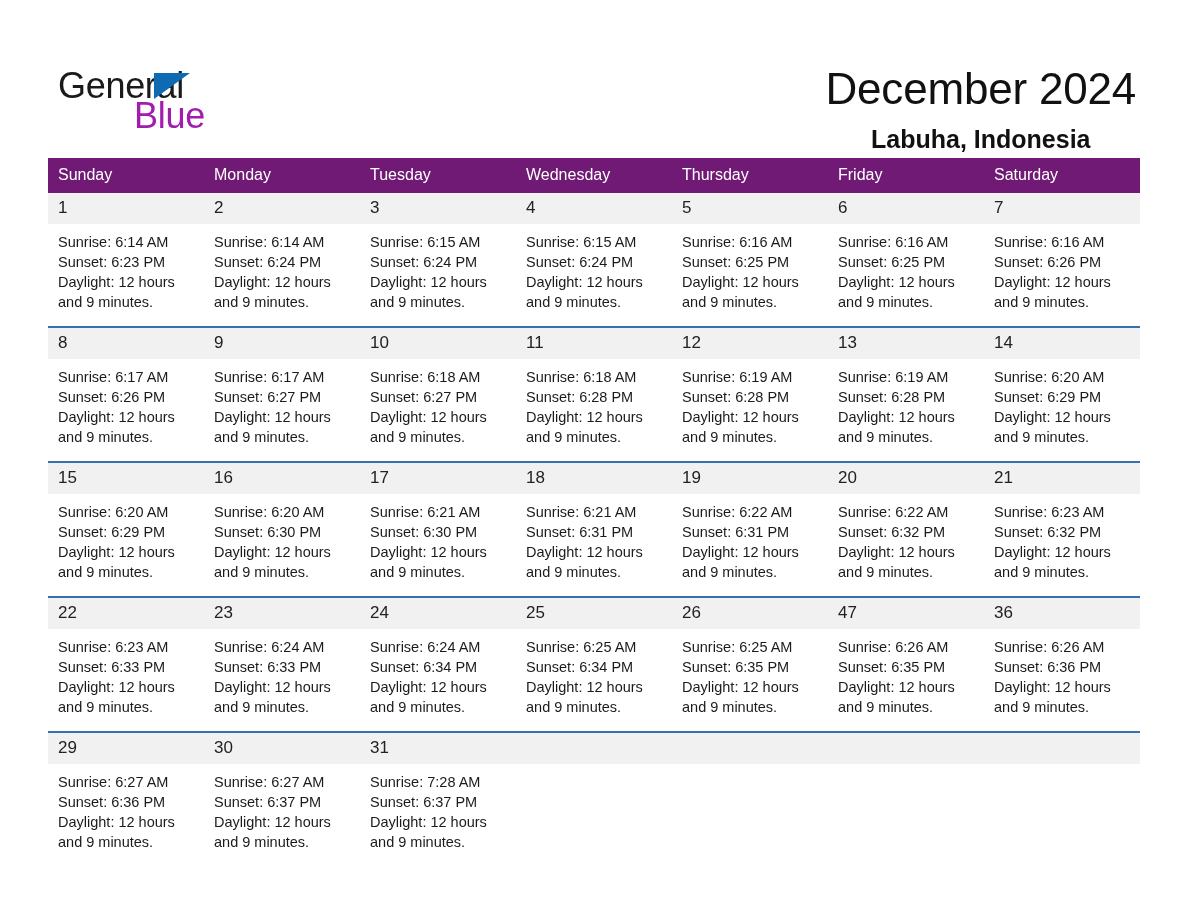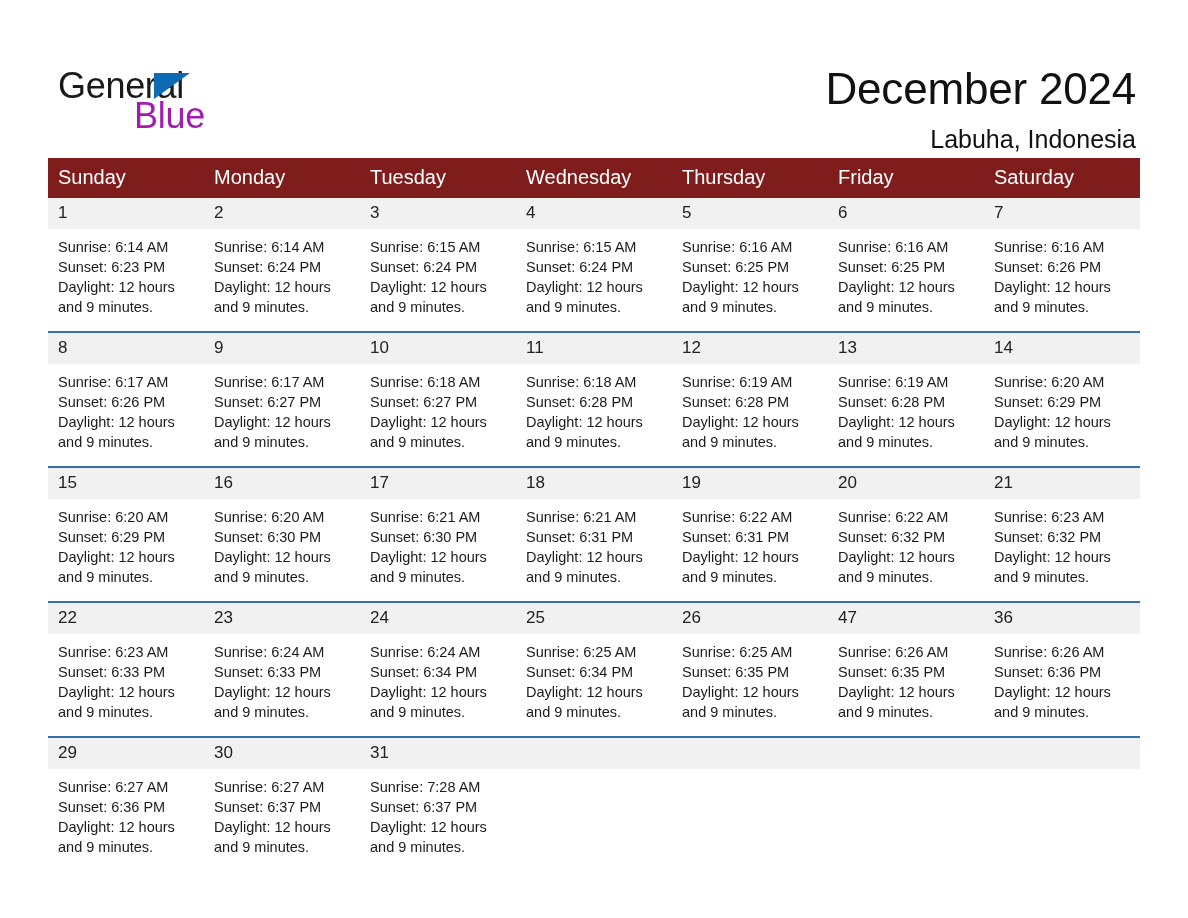--- a/index.html
+++ b/index.html
@@ -66,54 +66,54 @@
     line-height: 40px;
     letter-spacing: -0.3px;
     color: #a21caf;
     font-weight: 400;
   }
 
   .title-block {
     position: absolute;
     right: 52px;
     top: 48px;
-    text-align: right;
+    text-align: center;
   }
   .month-title {
     font-size: 44px;
     line-height: 54px;
     font-weight: 400;
     color: #111111;
     letter-spacing: -0.2px;
     white-space: nowrap;
   }
   .location {
     margin-top: 8px;
     font-size: 25px;
     line-height: 30px;
-    font-weight: 400;
+    font-weight: 700;
     color: #111111;
     white-space: nowrap;
   }
 
   
   .calendar {
     position: absolute;
     left: 48px;
     top: 158px;
     width: 1092px;
     border-collapse: collapse;
     table-layout: fixed;
   }
   .calendar col { width: 156px; }
 
   .calendar thead th {
-    background: #7f1d1d;
+    background: #701a75;
     color: #ffffff;
-    font-size: 20px;
+    font-size: 16px;
     font-weight: 400;
     text-align: left;
     padding: 8px 0 9px 10px;
     height: 18px;
     vertical-align: middle;
     border: none;
   }
 
   .week-row > td {
     vertical-align: top;

